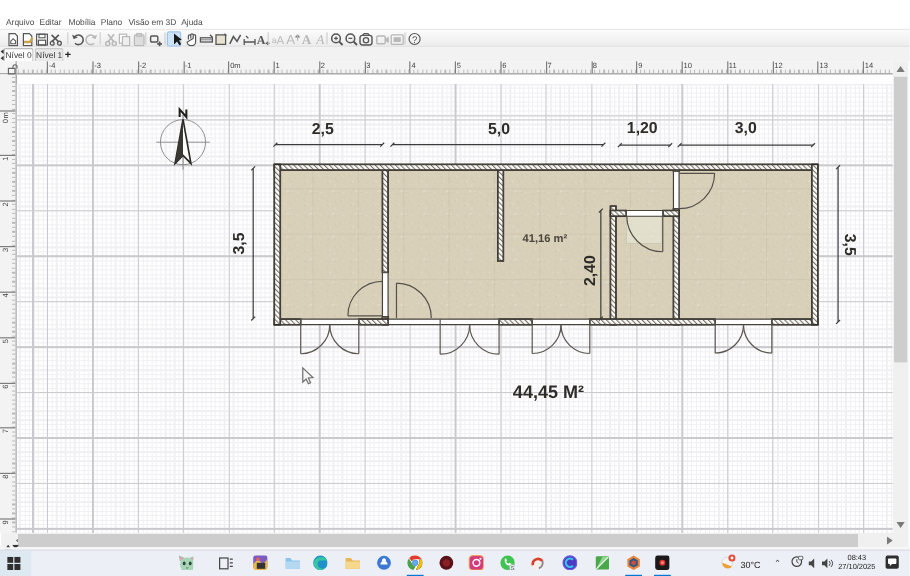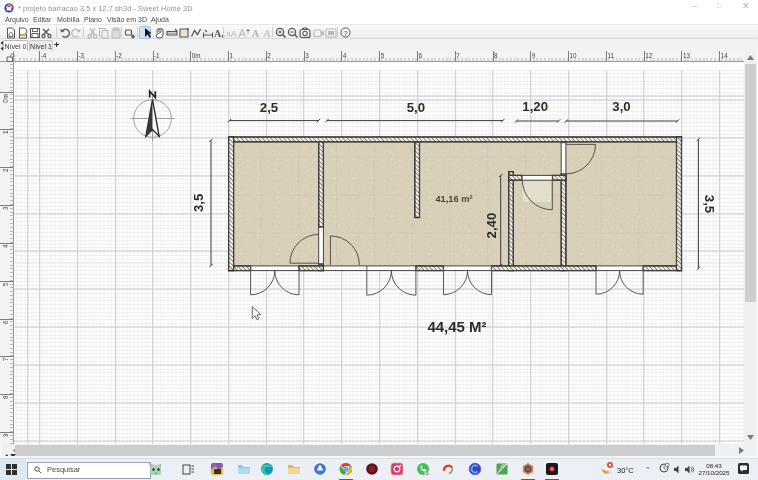--- a/index.html
+++ b/index.html
@@ -46,32 +46,20 @@
 #winbottom { position:absolute; left:0; top:456px; width:100%; height:2px; background:#f6f6f6; }
 
 #taskbar { position:absolute; left:0; top:458px; width:100%; height:22px; background:#eceff5; border-top:1px solid #d8dde4; }
 #search { position:absolute; left:27px; top:2.5px; width:124px; height:17px; background:#ffffff; border:1px solid #9aa0a8; font-size:7.5px; color:#4a4a4a; line-height:14px; }
 .tbicon { position:absolute; top:4px; width:13px; height:13px; }
 .uline { position:absolute; top:20px; height:2px; width:14px; background:#0078d7; }
 </style></head>
 <body>
 <div id="app">
 
-<div id="title">
-  <svg width="10" height="10" style="position:absolute;left:4px;top:2.5px">
-    <circle cx="5" cy="5" r="4.6" fill="#3b3f8f"></circle>
-    <path d="M 5 0.4 A 4.6 4.6 0 0 1 9.6 5 L 5 5 Z" fill="#c43b3b"></path>
-    <rect x="2.6" y="4" width="4.8" height="3.6" fill="#f5f0e6"></rect>
-    <path d="M 1.8 4.4 L 5 1.8 L 8.2 4.4" stroke="#f5f0e6" stroke-width="1" fill="none"></path>
-  </svg>
-  <span class="txt">* projeto barracao 3,5 x 12,7.sh3d - Sweet Home 3D</span>
-  <span class="btn" style="left:692px;top:1px">–</span>
-  <span class="btn" style="left:717px;top:1.5px;font-size:7px">□</span>
-  <span class="btn" style="left:742px;top:1px">✕</span>
-</div>
 
 <div id="menu">
   <span style="left:5px">Arquivo</span>
   <span style="left:33px">Editar</span>
   <span style="left:57px">Mobília</span>
   <span style="left:84px">Plano</span>
   <span style="left:107px">Visão em 3D</span>
   <span style="left:151px">Ajuda</span>
 </div>
 
@@ -482,27 +470,20 @@
 <div id="winbottom"></div>
 
 <div id="taskbar">
       <div style="position:absolute;left:0;top:0;width:26px;height:22px;background:#dde8f0"></div>
       <svg class="tbicon" style="left:6px;top:5px" width="11" height="11">
 <rect x="0" y="0" width="5" height="5" fill="#2f2f2f"></rect>
         <rect x="6" y="0" width="5" height="5" fill="#2f2f2f"></rect>
 <rect x="0" y="6" width="5" height="5" fill="#2f2f2f"></rect>
         <rect x="6" y="6" width="5" height="5" fill="#2f2f2f"></rect>
       </svg>
-      <div id="search">
-        <svg width="8" height="8" style="position:absolute;left:6px;top:3.5px">
-          <circle cx="3" cy="3" r="2.2" fill="none" stroke="#555" stroke-width="1"></circle>
-          <path d="M4.8 4.8 L7 7" stroke="#555" stroke-width="1"></path>
-        </svg>
-        <span style="position:absolute;left:19px">Pesquisar</span>
-      </div>
       <svg class="tbicon" style="left:148px;top:2.5px" width="16" height="16">
 <path d="M2 6 L1 1 L6 3 Z" fill="#8fbf9f"></path>
         <path d="M14 6 L15 1 L10 3 Z" fill="#8fbf9f"></path>
 <path d="M2 6 L1.8 1.8 L5 3.4 Z" fill="#e8a0b0"></path>
         <path d="M14 6 L14.2 1.8 L11 3.4 Z" fill="#e8a0b0"></path>
 <ellipse cx="8" cy="8.5" rx="6" ry="6" fill="#a8d4b8"></ellipse>
 <ellipse cx="5.5" cy="7.5" rx="1.2" ry="1.6" fill="#2a4a3a"></ellipse>
         <ellipse cx="10.5" cy="7.5" rx="1.2" ry="1.6" fill="#2a4a3a"></ellipse>
 <path d="M7 11 q1 1 2 0" stroke="#4a6a5a" stroke-width="0.7" fill="none"></path>
 <path d="M3 13 l2 2 M13 13 l-2 2" stroke="#8fbf9f" stroke-width="1.5"></path>

